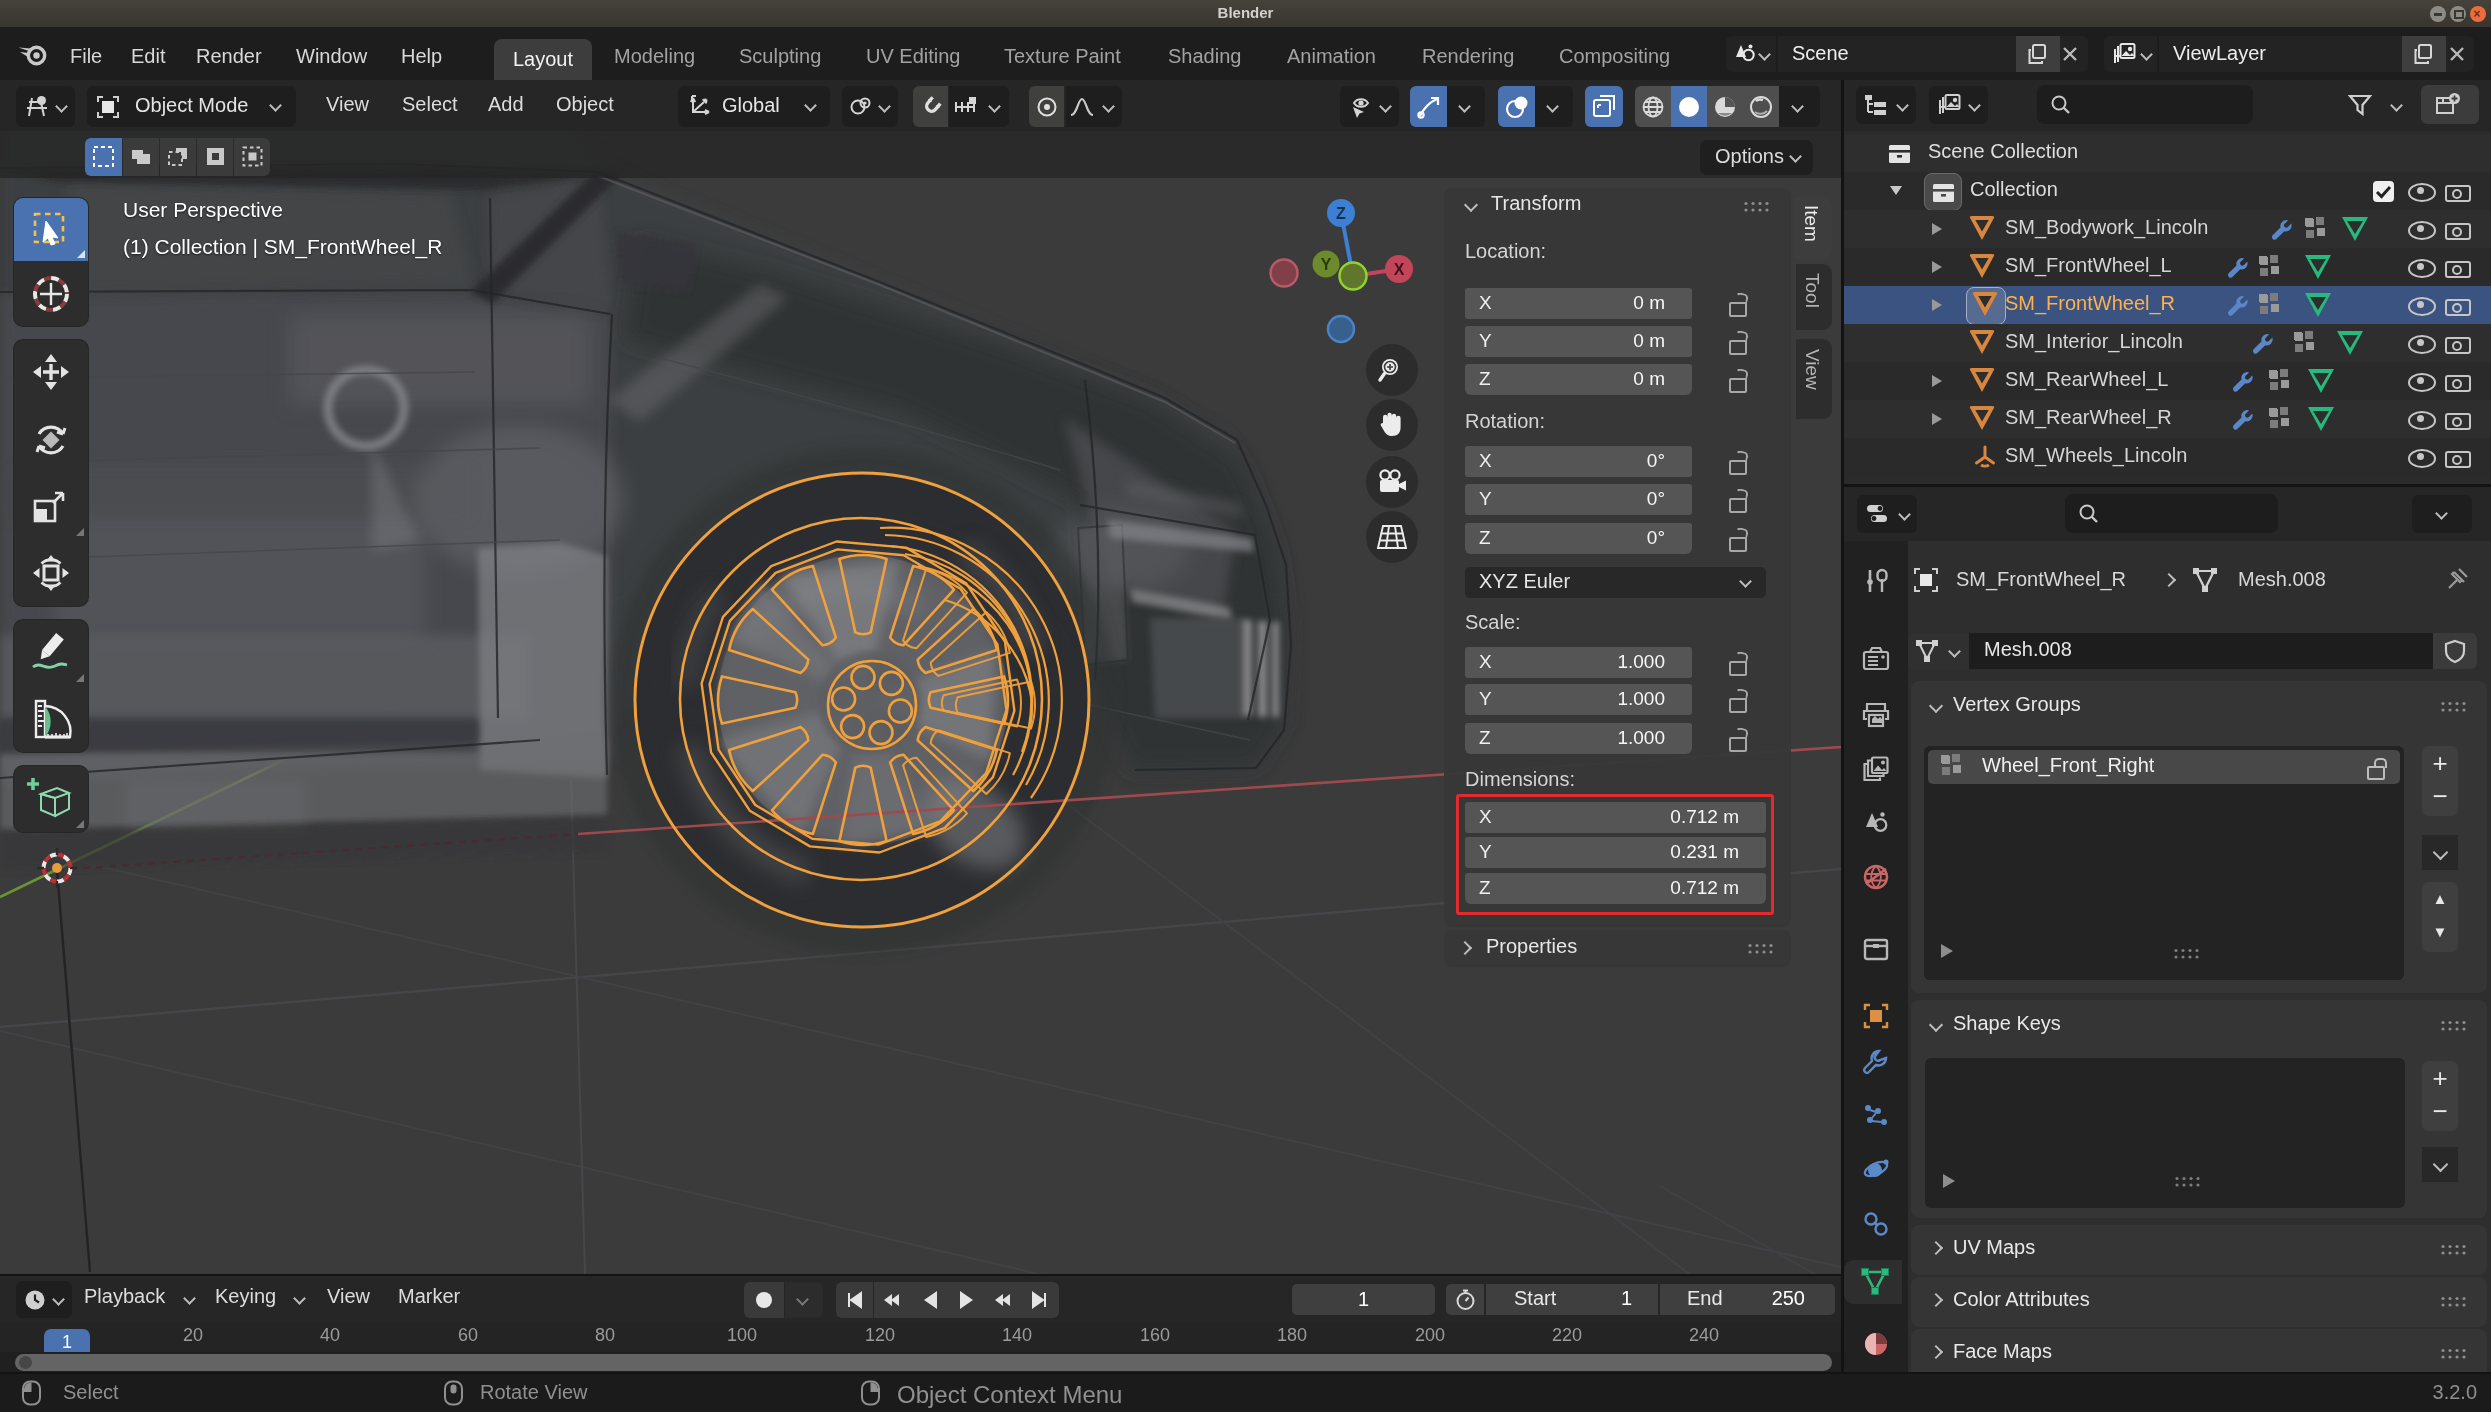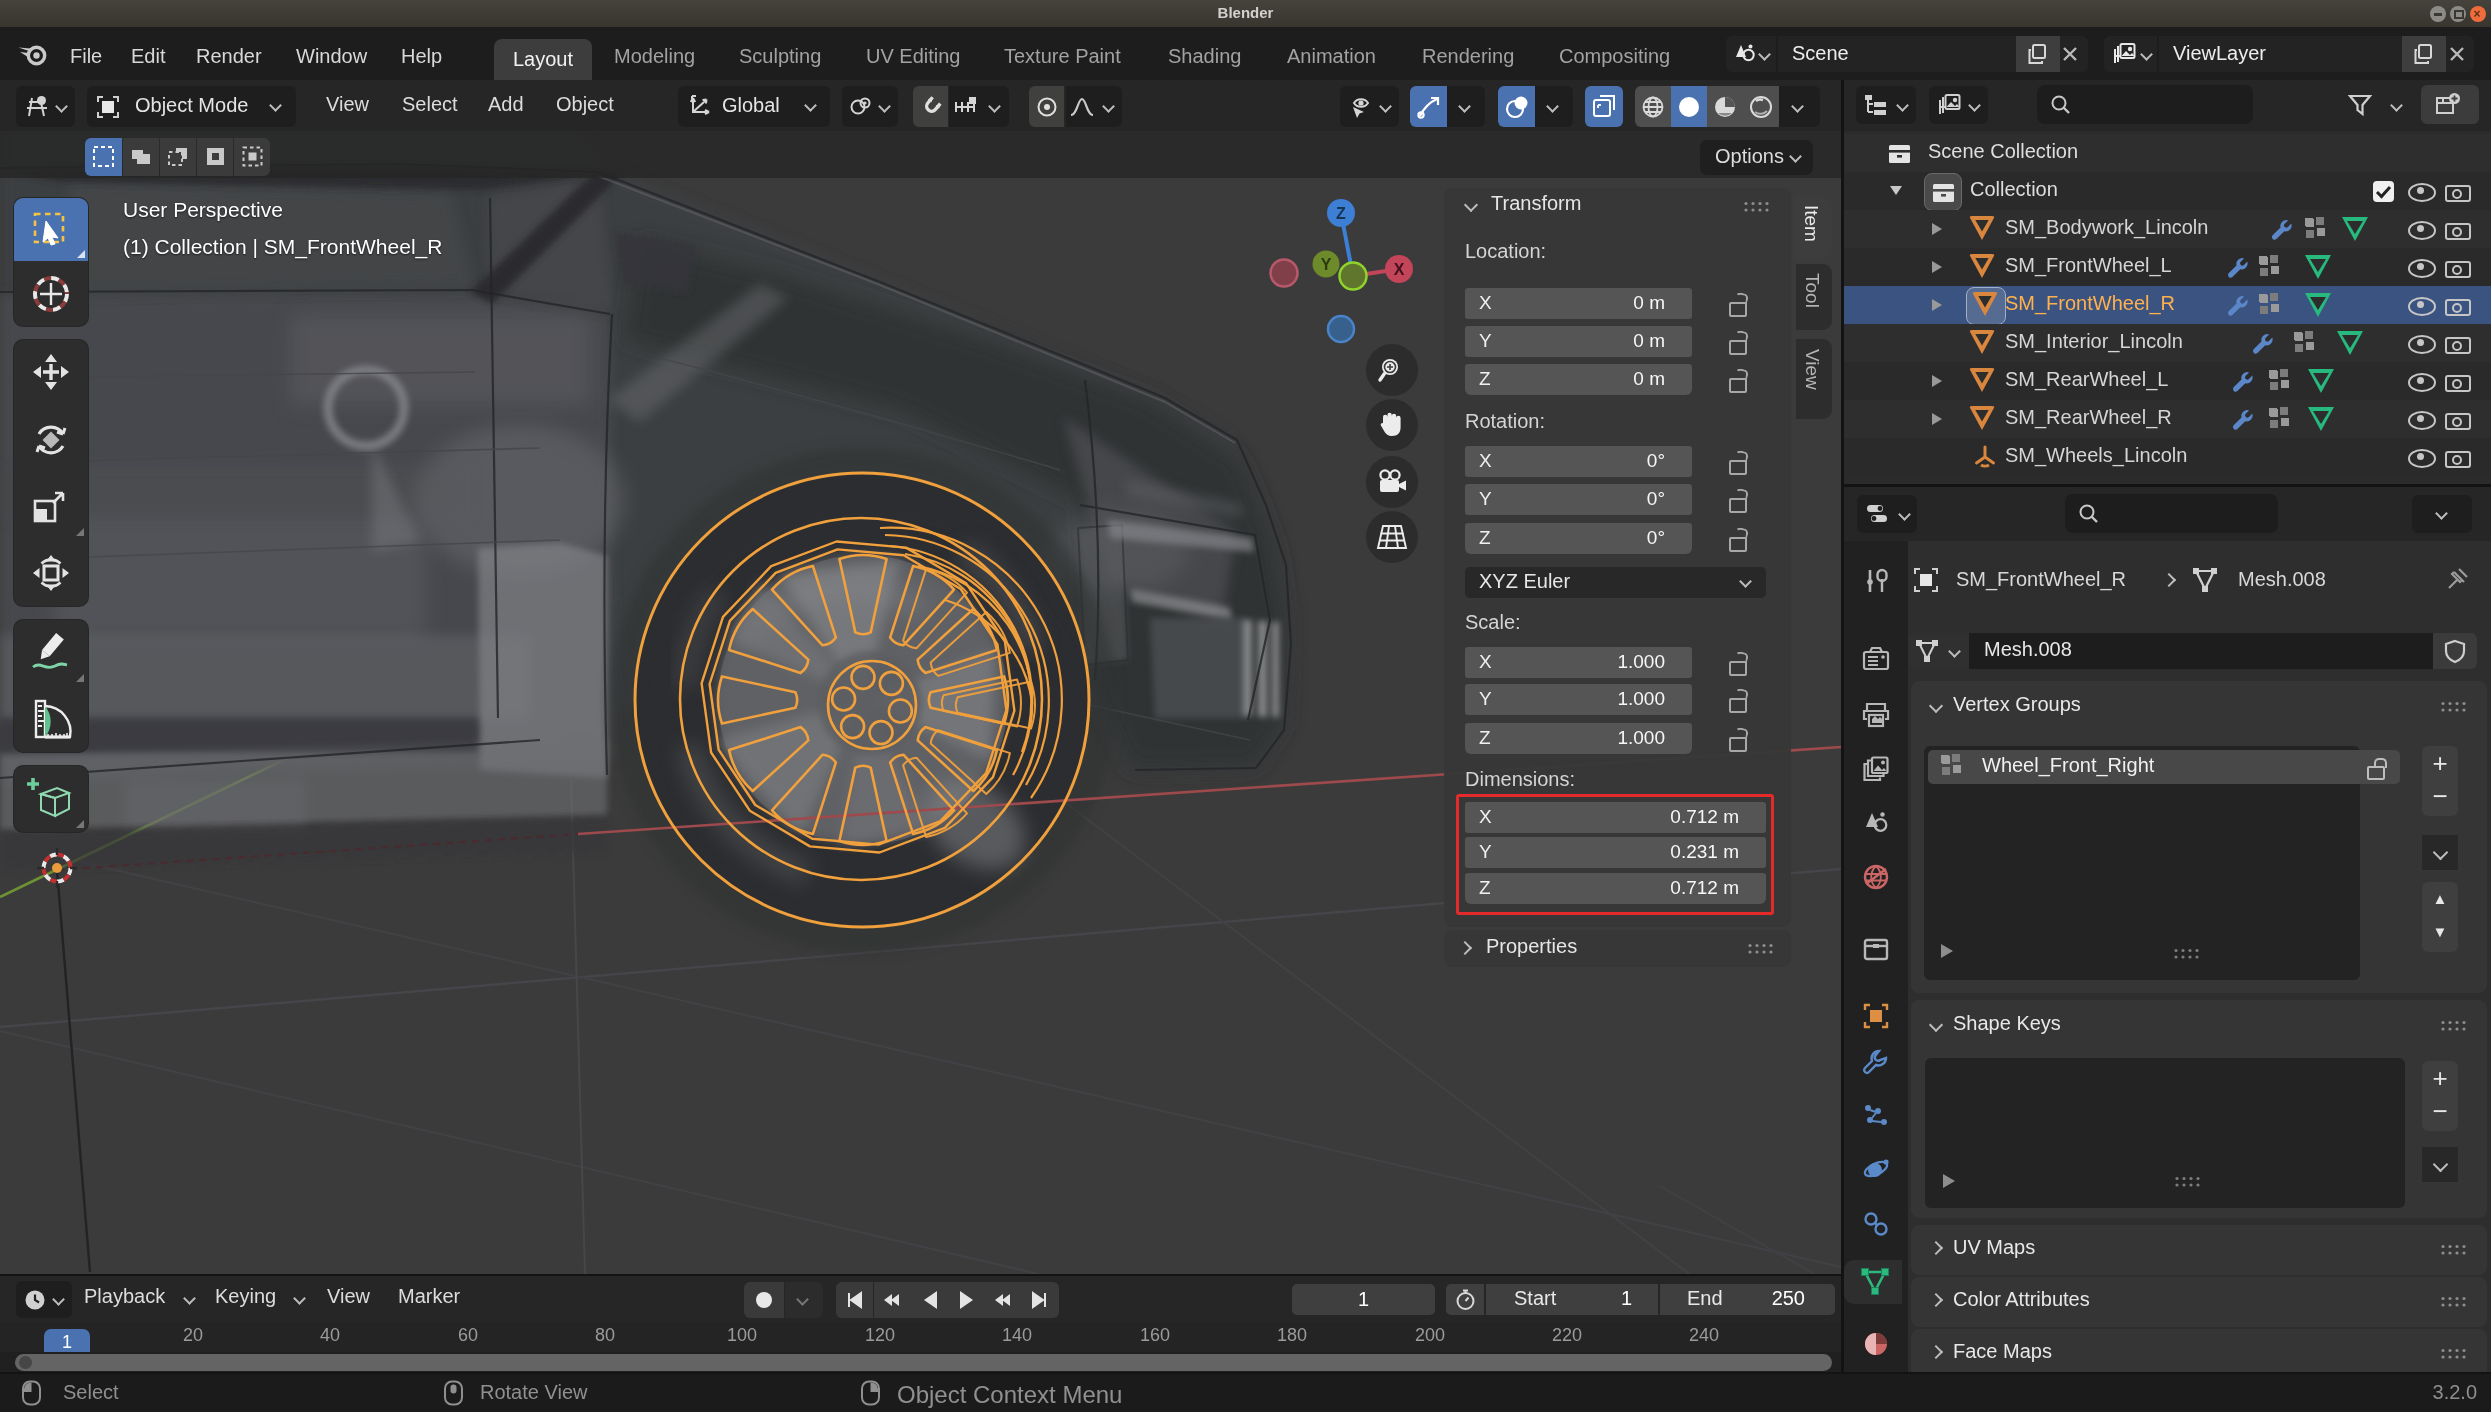--- a/index.html
+++ b/index.html
@@ -1159,21 +1159,21 @@
           <circle cx="2" cy="2.5" r="1.6"></circle>
           <circle cx="9" cy="2.5" r="1.6"></circle>
           <circle cx="16" cy="2.5" r="1.6"></circle>
           <circle cx="23" cy="2.5" r="1.6"></circle>
           <circle cx="2" cy="9" r="1.6"></circle>
           <circle cx="9" cy="9" r="1.6"></circle>
           <circle cx="16" cy="9" r="1.6"></circle>
           <circle cx="23" cy="9" r="1.6"></circle>
         </g>
       </svg>
-    <div class="ab" style="left:13px;top:65px;width:436px;height:234px;background:#232323;border-radius:6px;">
+    <div class="ab" style="left:13px;top:65px;width:436px;height:234px;background:#232323;border-radius:6px;padding-left:44px;">
       <div class="ab" style="left:4px;top:4px;width:472px;height:34px;background:#484848;border-radius:5px;">
         <span class="sqs" style="left:14px;top:6px;"></span>
         <span class="ab" style="left:54px;top:4px;font-size:20px;color:#f0f0f0;">Wheel_Front_Right</span>
         <div class="ab lock2" style="left:436px;top:5px;"></div>
       </div>
       <div class="ab" style="left:17px;top:198px;width:0;height:0;border-left:12px solid #8d8d8d;border-top:7px solid transparent;border-bottom:7px solid transparent;"></div>
       <svg class="ab" style="left:250px;top:202px;" width="26" height="12" viewBox="0 0 26 12">
           <g fill="#7d7d7d">
             <circle cx="2" cy="2.5" r="1.6"></circle>
             <circle cx="9" cy="2.5" r="1.6"></circle>

